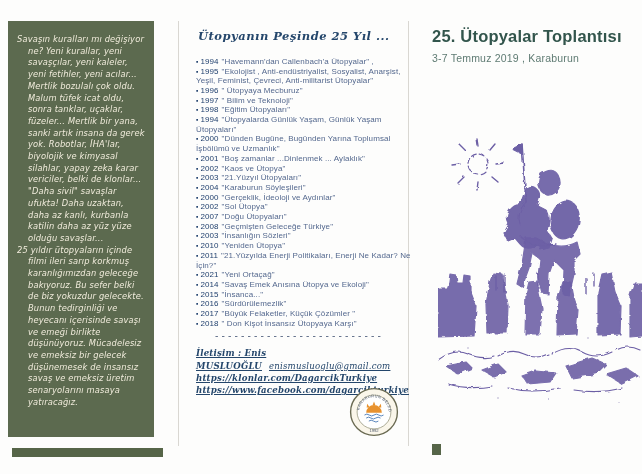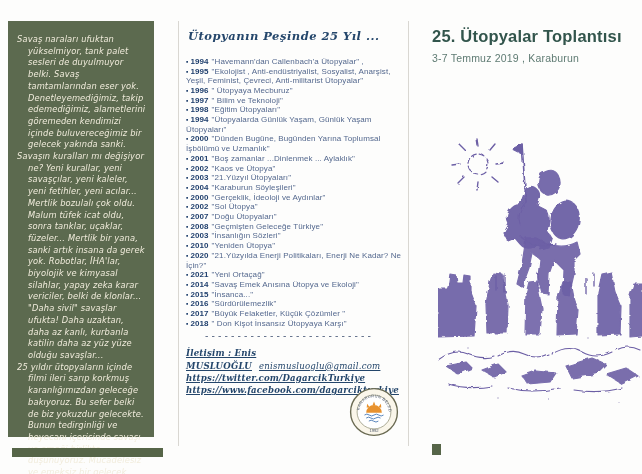--- a/index.html
+++ b/index.html
@@ -12,28 +12,28 @@
   .panel-left p{margin:0;padding-left:11px;text-indent:-11px;
       font:italic 8.3px/11.7px "DejaVu Sans",sans-serif;letter-spacing:.15px;
       color:#f1ecdc;}
 
   
   .fold{position:absolute;top:21px;width:1px;height:425px;background:#d9d7d2;}
   .fold-left{left:178px;}
   .fold-right{left:408px;}
 
   
-  .panel-middle{position:absolute;left:186px;top:21px;width:220px;}
+  .panel-middle{position:absolute;left:196px;top:21px;width:220px;}
   .mid-heading{margin:9px 0 13px 2px;
       font:italic bold 11.5px/1.2 "DejaVu Serif",serif;
       letter-spacing:.5px;color:#24466b;}
   .hist{margin:0;}
   .itm{font:8px/9.7px "Liberation Sans",sans-serif;color:#54688e;letter-spacing:.1px;}
   .itm .bl{color:#1f3f6d;font-size:6.5px;margin-right:2px;}
-  .itm .yr{font-weight:bold;color:#1f3f6d;margin-right:3px;}
+  .itm .yr{font-weight:normal;color:#1f3f6d;margin-right:3px;}
   .sep{margin:6px 6px 7px 18px;font:9px/6px "Liberation Mono",monospace;
       letter-spacing:1.1px;color:#2c3f63;white-space:nowrap;overflow:hidden;width:170px;}
   .contact{font:italic bold 8.6px/12.2px "DejaVu Serif",serif;color:#24466b;letter-spacing:.2px;text-decoration:underline;}
   .contact .email{margin-left:7px;font-weight:normal;}
   .logo{position:absolute;left:162px;top:364px;}
 
   
   .panel-right{position:absolute;left:432px;top:27px;width:212px;}
   .title{margin:0;font:bold 16.5px/1.15 "Liberation Sans",sans-serif;
       color:#32554c;letter-spacing:.2px;}
@@ -45,21 +45,20 @@
   
   .bottom-bar{position:absolute;left:12px;top:448px;width:151px;height:9px;background:#566548;}
   .green-mark{position:absolute;left:432px;top:444px;width:9px;height:11px;background:#566548;}
 </style>
 </head>
 <body>
 
 <div class="page">
 
   <section class="panel-left">
-    <p>Savaş naraları ufuktan yükselmiyor, tank palet sesleri de duyulmuyor belki. Savaş tamtamlarından eser yok. Denetleyemediğimiz, takip edemediğimiz, alametlerini göremeden kendimizi içinde buluvereceğimiz bir gelecek yakında sanki.</p>
     <p>Savaşın kuralları mı değişiyor ne? Yeni kurallar, yeni savaşçılar, yeni kaleler, yeni fetihler, yeni acılar... Mertlik bozulalı çok oldu. Malum tüfek icat oldu, sonra tanklar, uçaklar, füzeler... Mertlik bir yana, sanki artık insana da gerek yok. Robotlar, İHA'lar, biyolojik ve kimyasal silahlar, yapay zeka karar vericiler, belki de klonlar... "Daha sivil" savaşlar ufukta! Daha uzaktan, daha az kanlı, kurbanla katilin daha az yüz yüze olduğu savaşlar...</p>
     <p>25 yıldır ütopyaların içinde filmi ileri sarıp korkmuş karanlığımızdan geleceğe bakıyoruz. Bu sefer belki de biz yokuzdur gelecekte. Bunun tedirginliği ve heyecanı içerisinde savaşı ve emeği birlikte düşünüyoruz. Mücadelesiz ve emeksiz bir gelecek düşünemesek de insansız savaş ve emeksiz üretim senaryolarını masaya yatıracağız.</p>
   </section>
 
   <div class="fold fold-left"></div>
   <div class="fold fold-right"></div>
 
   <section class="panel-middle">
     <h2 class="mid-heading">Ütopyanın Peşinde 25 Yıl ...</h2>
 
@@ -74,34 +73,34 @@
       <div class="itm"><span class="bl">▪</span><span class="yr">2001</span><span>"Boş zamanlar ...Dinlenmek ... Aylaklık"</span></div>
       <div class="itm"><span class="bl">▪</span><span class="yr">2002</span><span>"Kaos ve Ütopya"</span></div>
       <div class="itm"><span class="bl">▪</span><span class="yr">2003</span><span>"21.Yüzyıl Ütopyaları"</span></div>
       <div class="itm"><span class="bl">▪</span><span class="yr">2004</span><span>"Karaburun Söyleşileri"</span></div>
       <div class="itm"><span class="bl">▪</span><span class="yr">2000</span><span>"Gerçeklik, İdeoloji ve Aydınlar"</span></div>
       <div class="itm"><span class="bl">▪</span><span class="yr">2002</span><span>"Sol Ütopya"</span></div>
       <div class="itm"><span class="bl">▪</span><span class="yr">2007</span><span>"Doğu Ütopyaları"</span></div>
       <div class="itm"><span class="bl">▪</span><span class="yr">2008</span><span>"Geçmişten Geleceğe Türkiye"</span></div>
       <div class="itm"><span class="bl">▪</span><span class="yr">2003</span><span>"İnsanlığın Sözleri"</span></div>
       <div class="itm"><span class="bl">▪</span><span class="yr">2010</span><span>"Yeniden Ütopya"</span></div>
-      <div class="itm"><span class="bl">▪</span><span class="yr">2020</span><span>"21.Yüzyılda Enerji Politikaları, Enerji Ne Kadar? Ne İçin?"</span></div>
+      <div class="itm"><span class="bl">▪</span><span class="yr">2011</span><span>"21.Yüzyılda Enerji Politikaları, Enerji Ne Kadar? Ne İçin?"</span></div>
       <div class="itm"><span class="bl">▪</span><span class="yr">2021</span><span>"Yeni Ortaçağ"</span></div>
       <div class="itm"><span class="bl">▪</span><span class="yr">2014</span><span>"Savaş Emek Anısına Ütopya ve Ekoloji"</span></div>
       <div class="itm"><span class="bl">▪</span><span class="yr">2015</span><span>"İnsanca..."</span></div>
       <div class="itm"><span class="bl">▪</span><span class="yr">2016</span><span>"Sürdürülemezlik"</span></div>
       <div class="itm"><span class="bl">▪</span><span class="yr">2017</span><span>"Büyük Felaketler, Küçük Çözümler "</span></div>
       <div class="itm"><span class="bl">▪</span><span class="yr">2018</span><span>" Don Kişot İnsansız Ütopyaya Karşı"</span></div>
     </div>
 
     <div class="sep">--------------------------------------------------</div>
 
     <div class="contact">
       <div><span>İletişim : Enis MUSLUOĞLU</span><span class="email">enismusluoglu@gmail.com</span></div>
-      <div>https://twitter.com/DagarcikTurkiye</div>
+      <div>https://klonlar.com/DagarcikTurkiye</div>
       <div>https://www.facebook.com/dagarcikturkiye</div>
     </div>
   </section>
 
   <svg class="logo" width="52" height="52" viewBox="0 0 60 60" style="left:348px;top:386px;position:absolute;">
     <circle cx="30" cy="30" r="27" fill="#faf6ea" stroke="#6a6a52" stroke-width="1.6"></circle>
     <circle cx="30" cy="30" r="19.5" fill="#ffffff" stroke="#8a8a6e" stroke-width=".8"></circle>
     <defs>
         <path id="arcT" d="M 13 30 A 17 17 0 0 1 47 30"></path>
       </defs>

